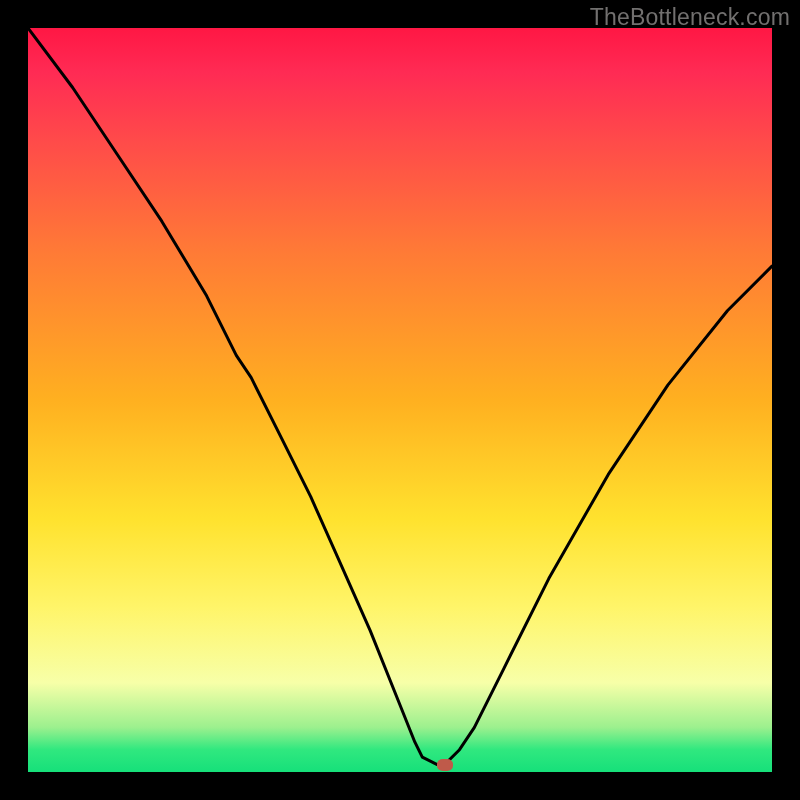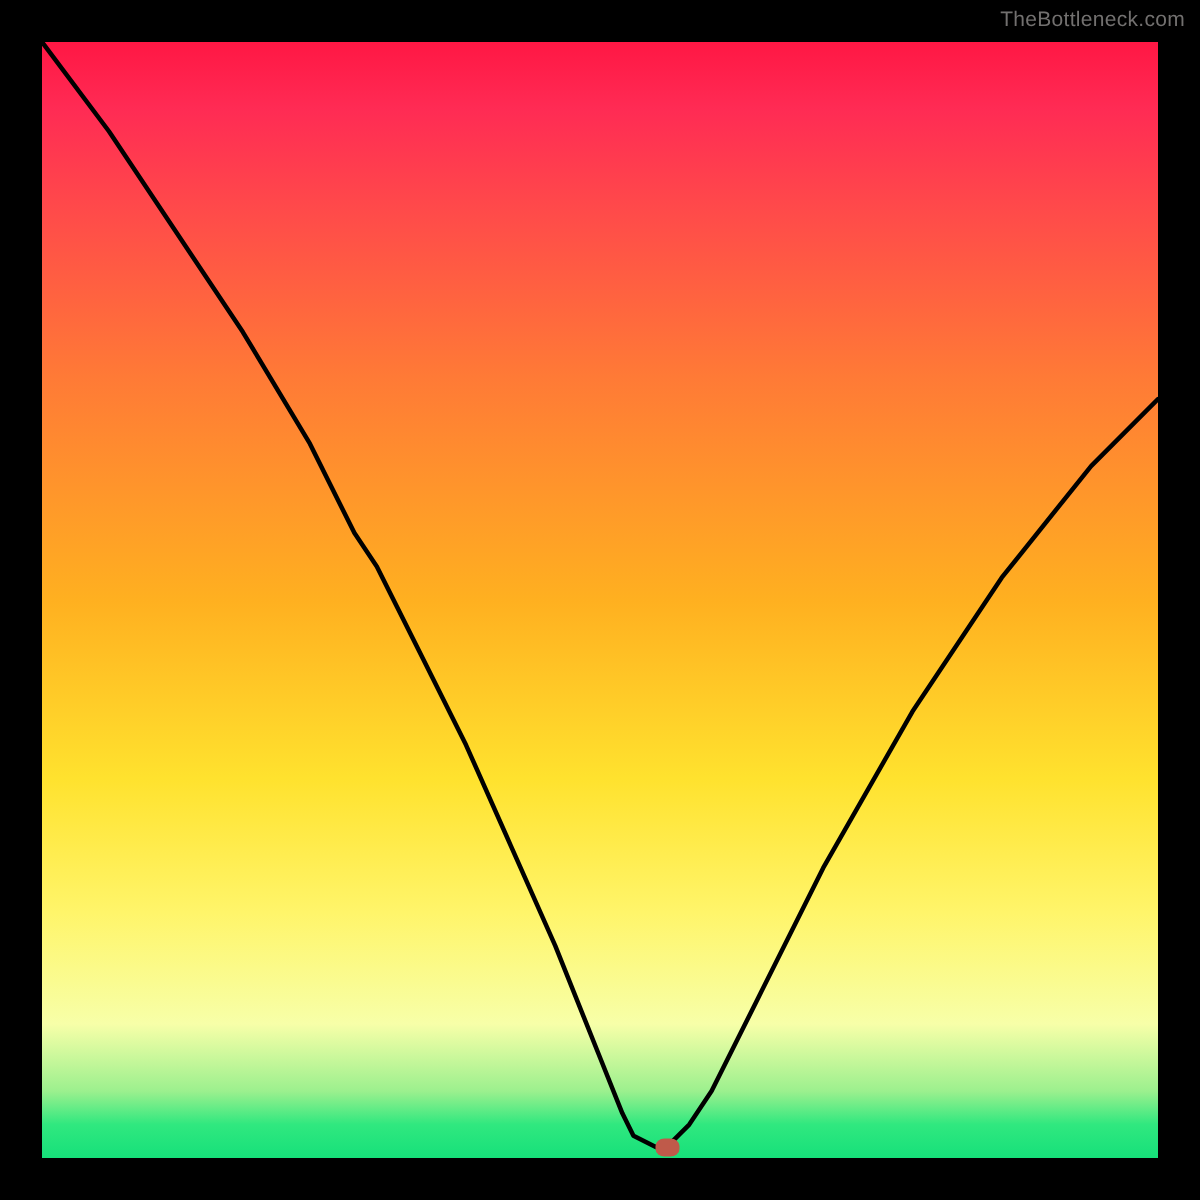--- a/index.html
+++ b/index.html
@@ -14,21 +14,21 @@
     position: relative;
     width: 800px;
     height: 800px;
     background: #000;
   }
   .watermark {
     position: absolute;
     top: 4px;
     right: 10px;
     font-family: Arial, Helvetica, sans-serif;
-    font-size: 14px;
+    font-size: 23px;
     color: #72706f;
     letter-spacing: 0.2px;
     z-index: 10;
   }
   .plot {
     position: absolute;
     left: 28px;
     top: 28px;
     width: 744px;
     height: 744px;

